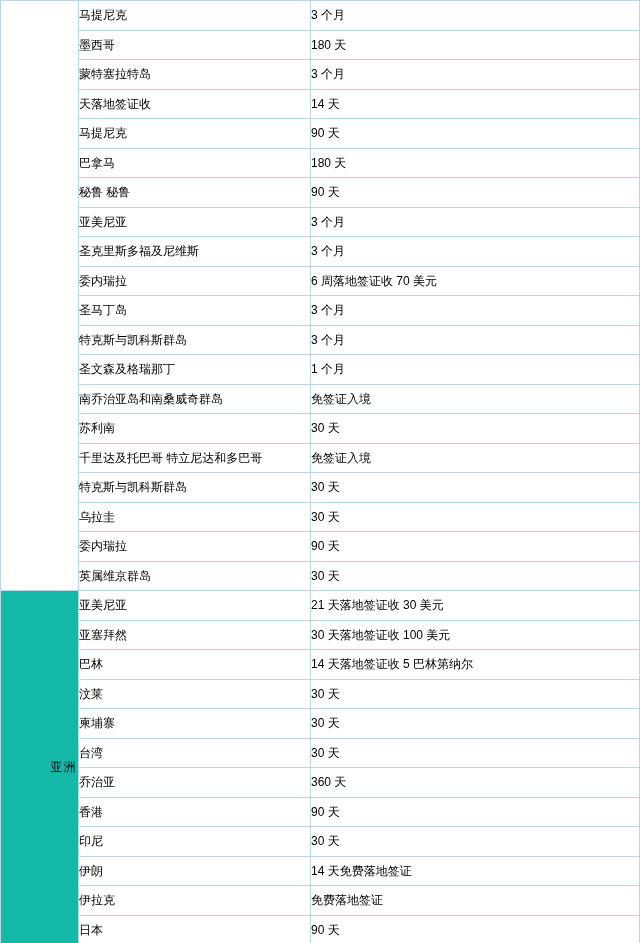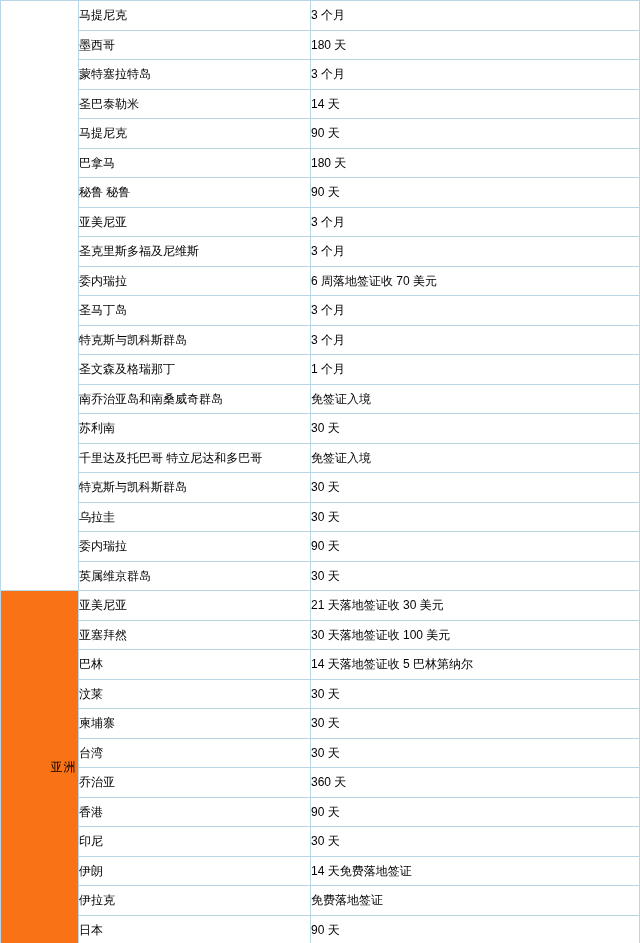--- a/index.html
+++ b/index.html
@@ -54,21 +54,21 @@
   td.country-cell {
     width: 232px;
     padding-left: 8px;
   }
   td.duration-cell {
     width: 329px;
     padding-left: 8px;
     margin-top: 36px;
   }
   .group-asia td.region-cell {
-    background: #f97316;
+    background: #14b8a6;
     padding-left: 48px;
   }
 </style>
 </head>
 <body>
 
 <div class="page">
   <table class="visa-table">
     <tbody>
         <tr>
@@ -78,21 +78,21 @@
         </tr>
         <tr>
           <td class="country-cell">墨西哥</td>
           <td class="duration-cell">180 天</td>
         </tr>
         <tr>
           <td class="country-cell">蒙特塞拉特岛</td>
           <td class="duration-cell">3 个月</td>
         </tr>
         <tr>
-          <td class="country-cell">圣巴泰勒米</td>
+          <td class="country-cell">天落地签证收</td>
           <td class="duration-cell">14 天</td>
         </tr>
         <tr>
           <td class="country-cell">马提尼克</td>
           <td class="duration-cell">90 天</td>
         </tr>
         <tr>
           <td class="country-cell">巴拿马</td>
           <td class="duration-cell">180 天</td>
         </tr>

